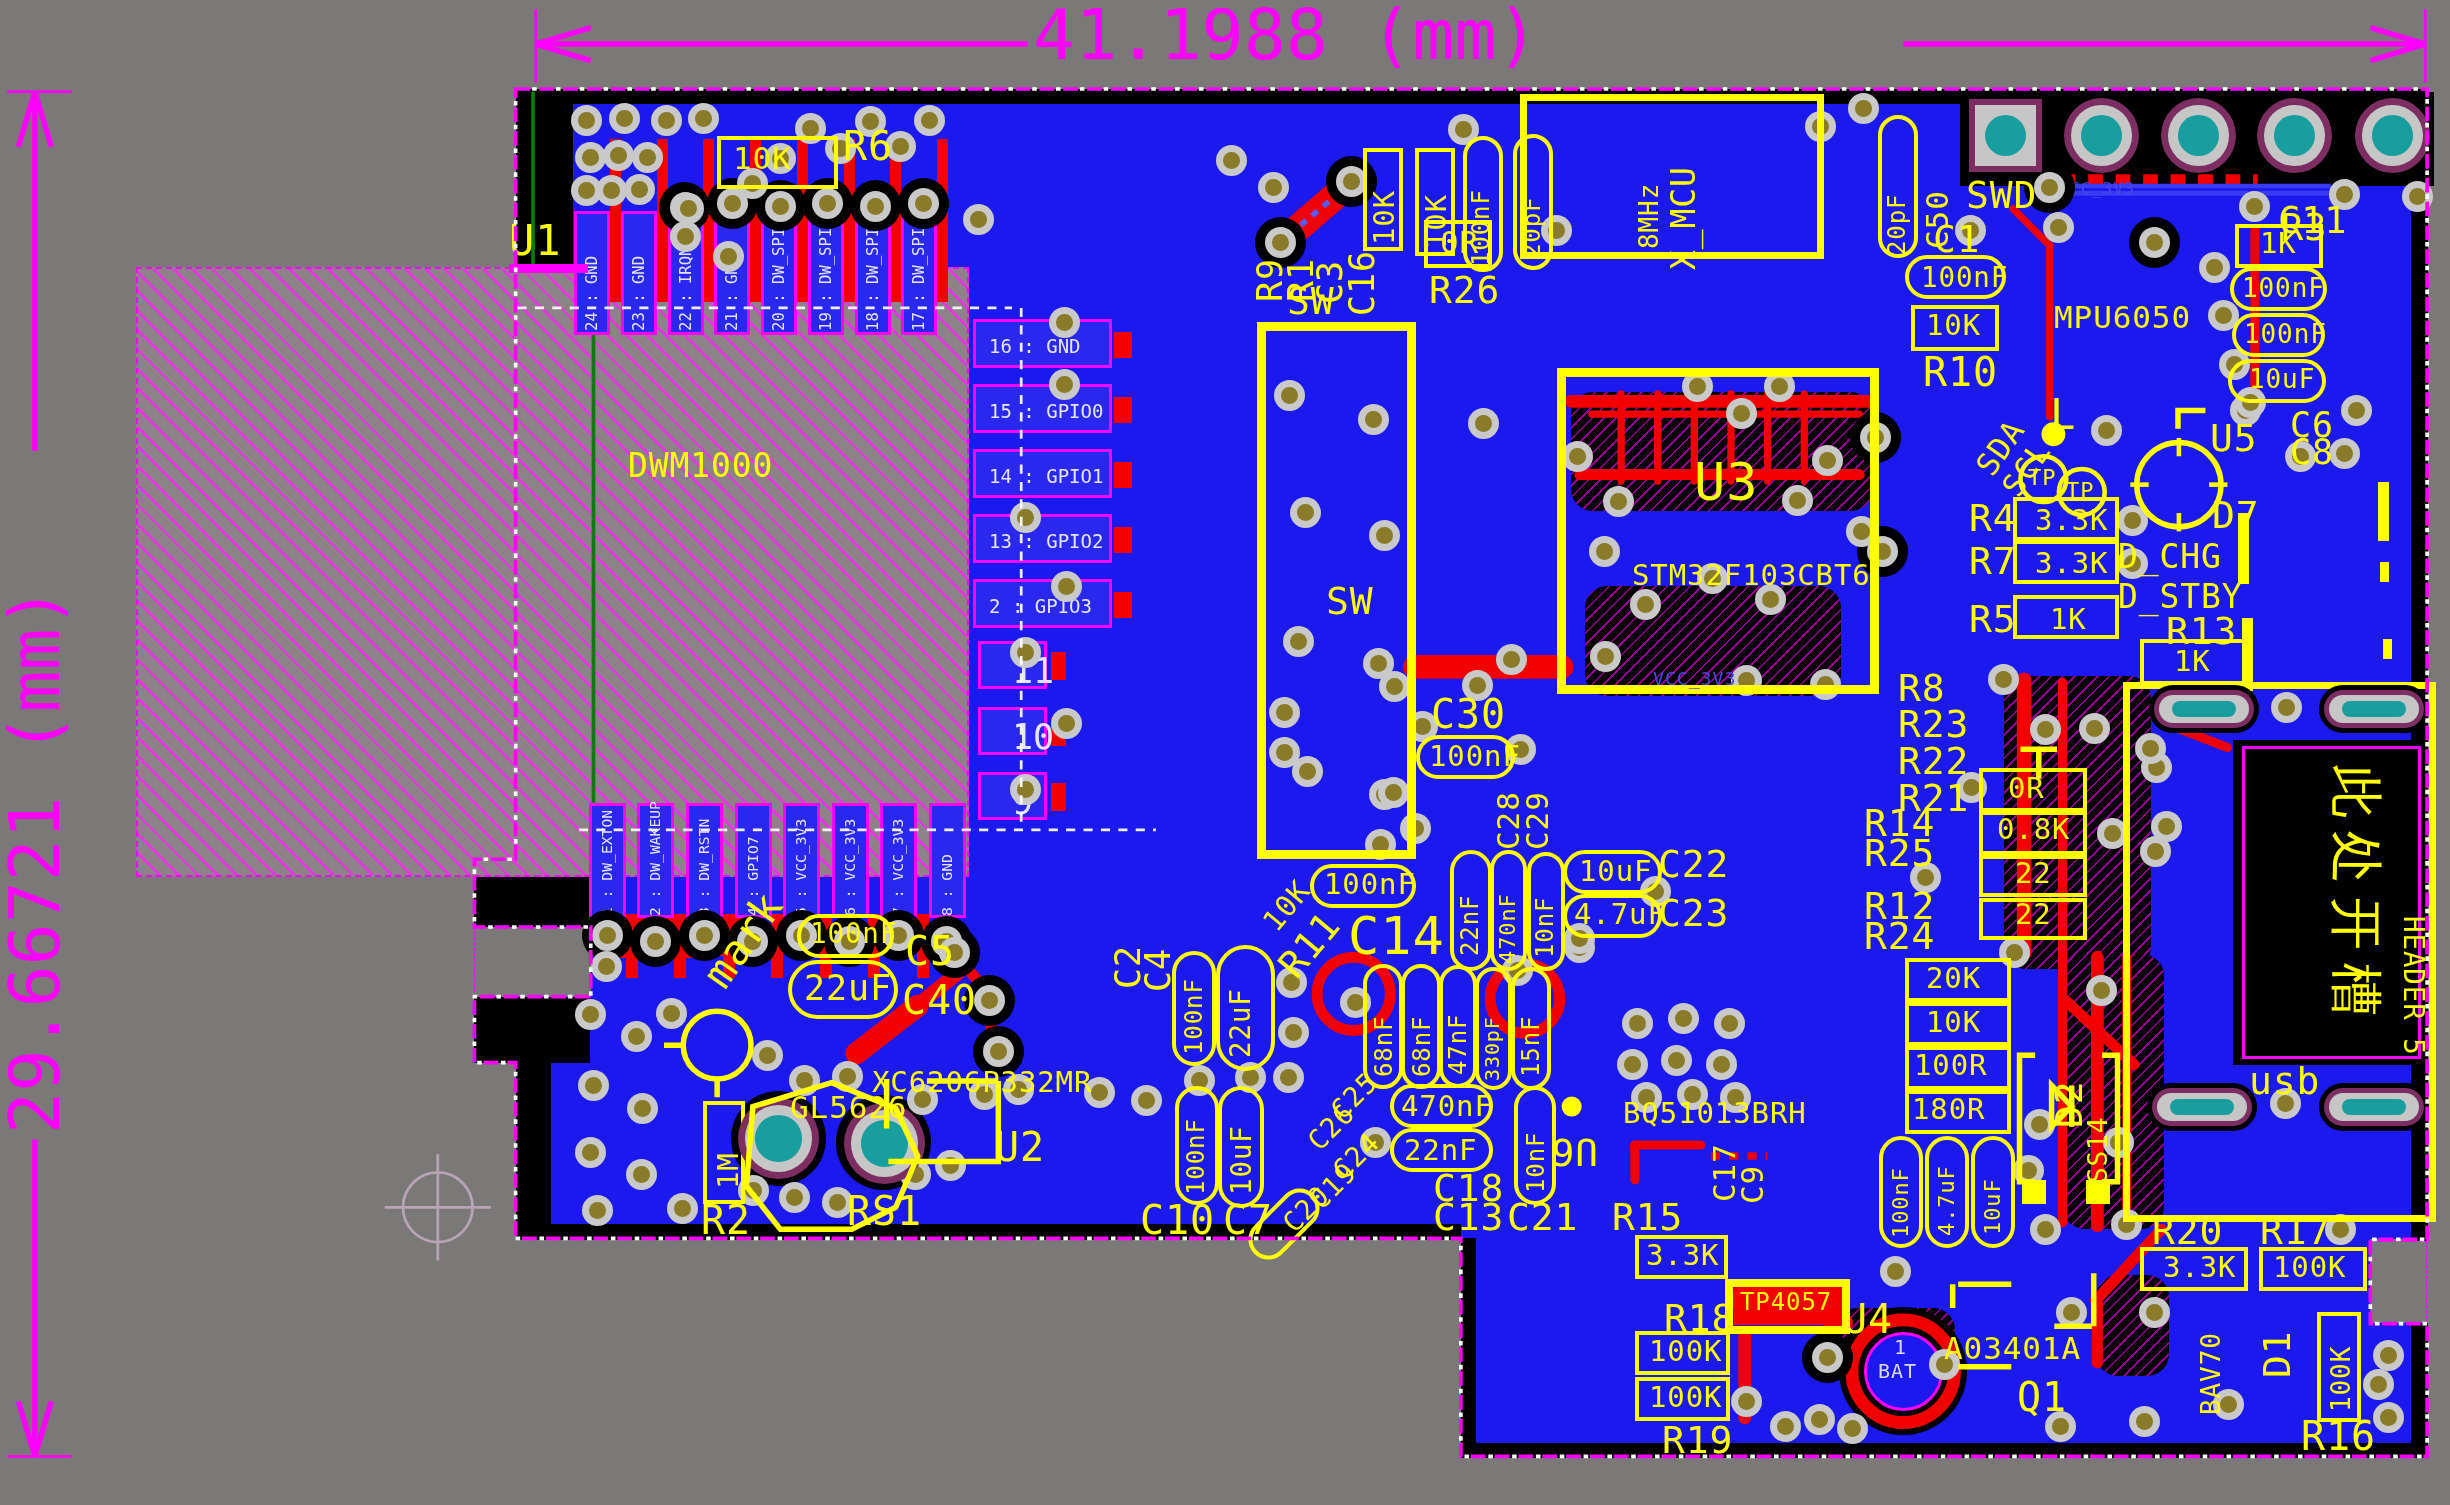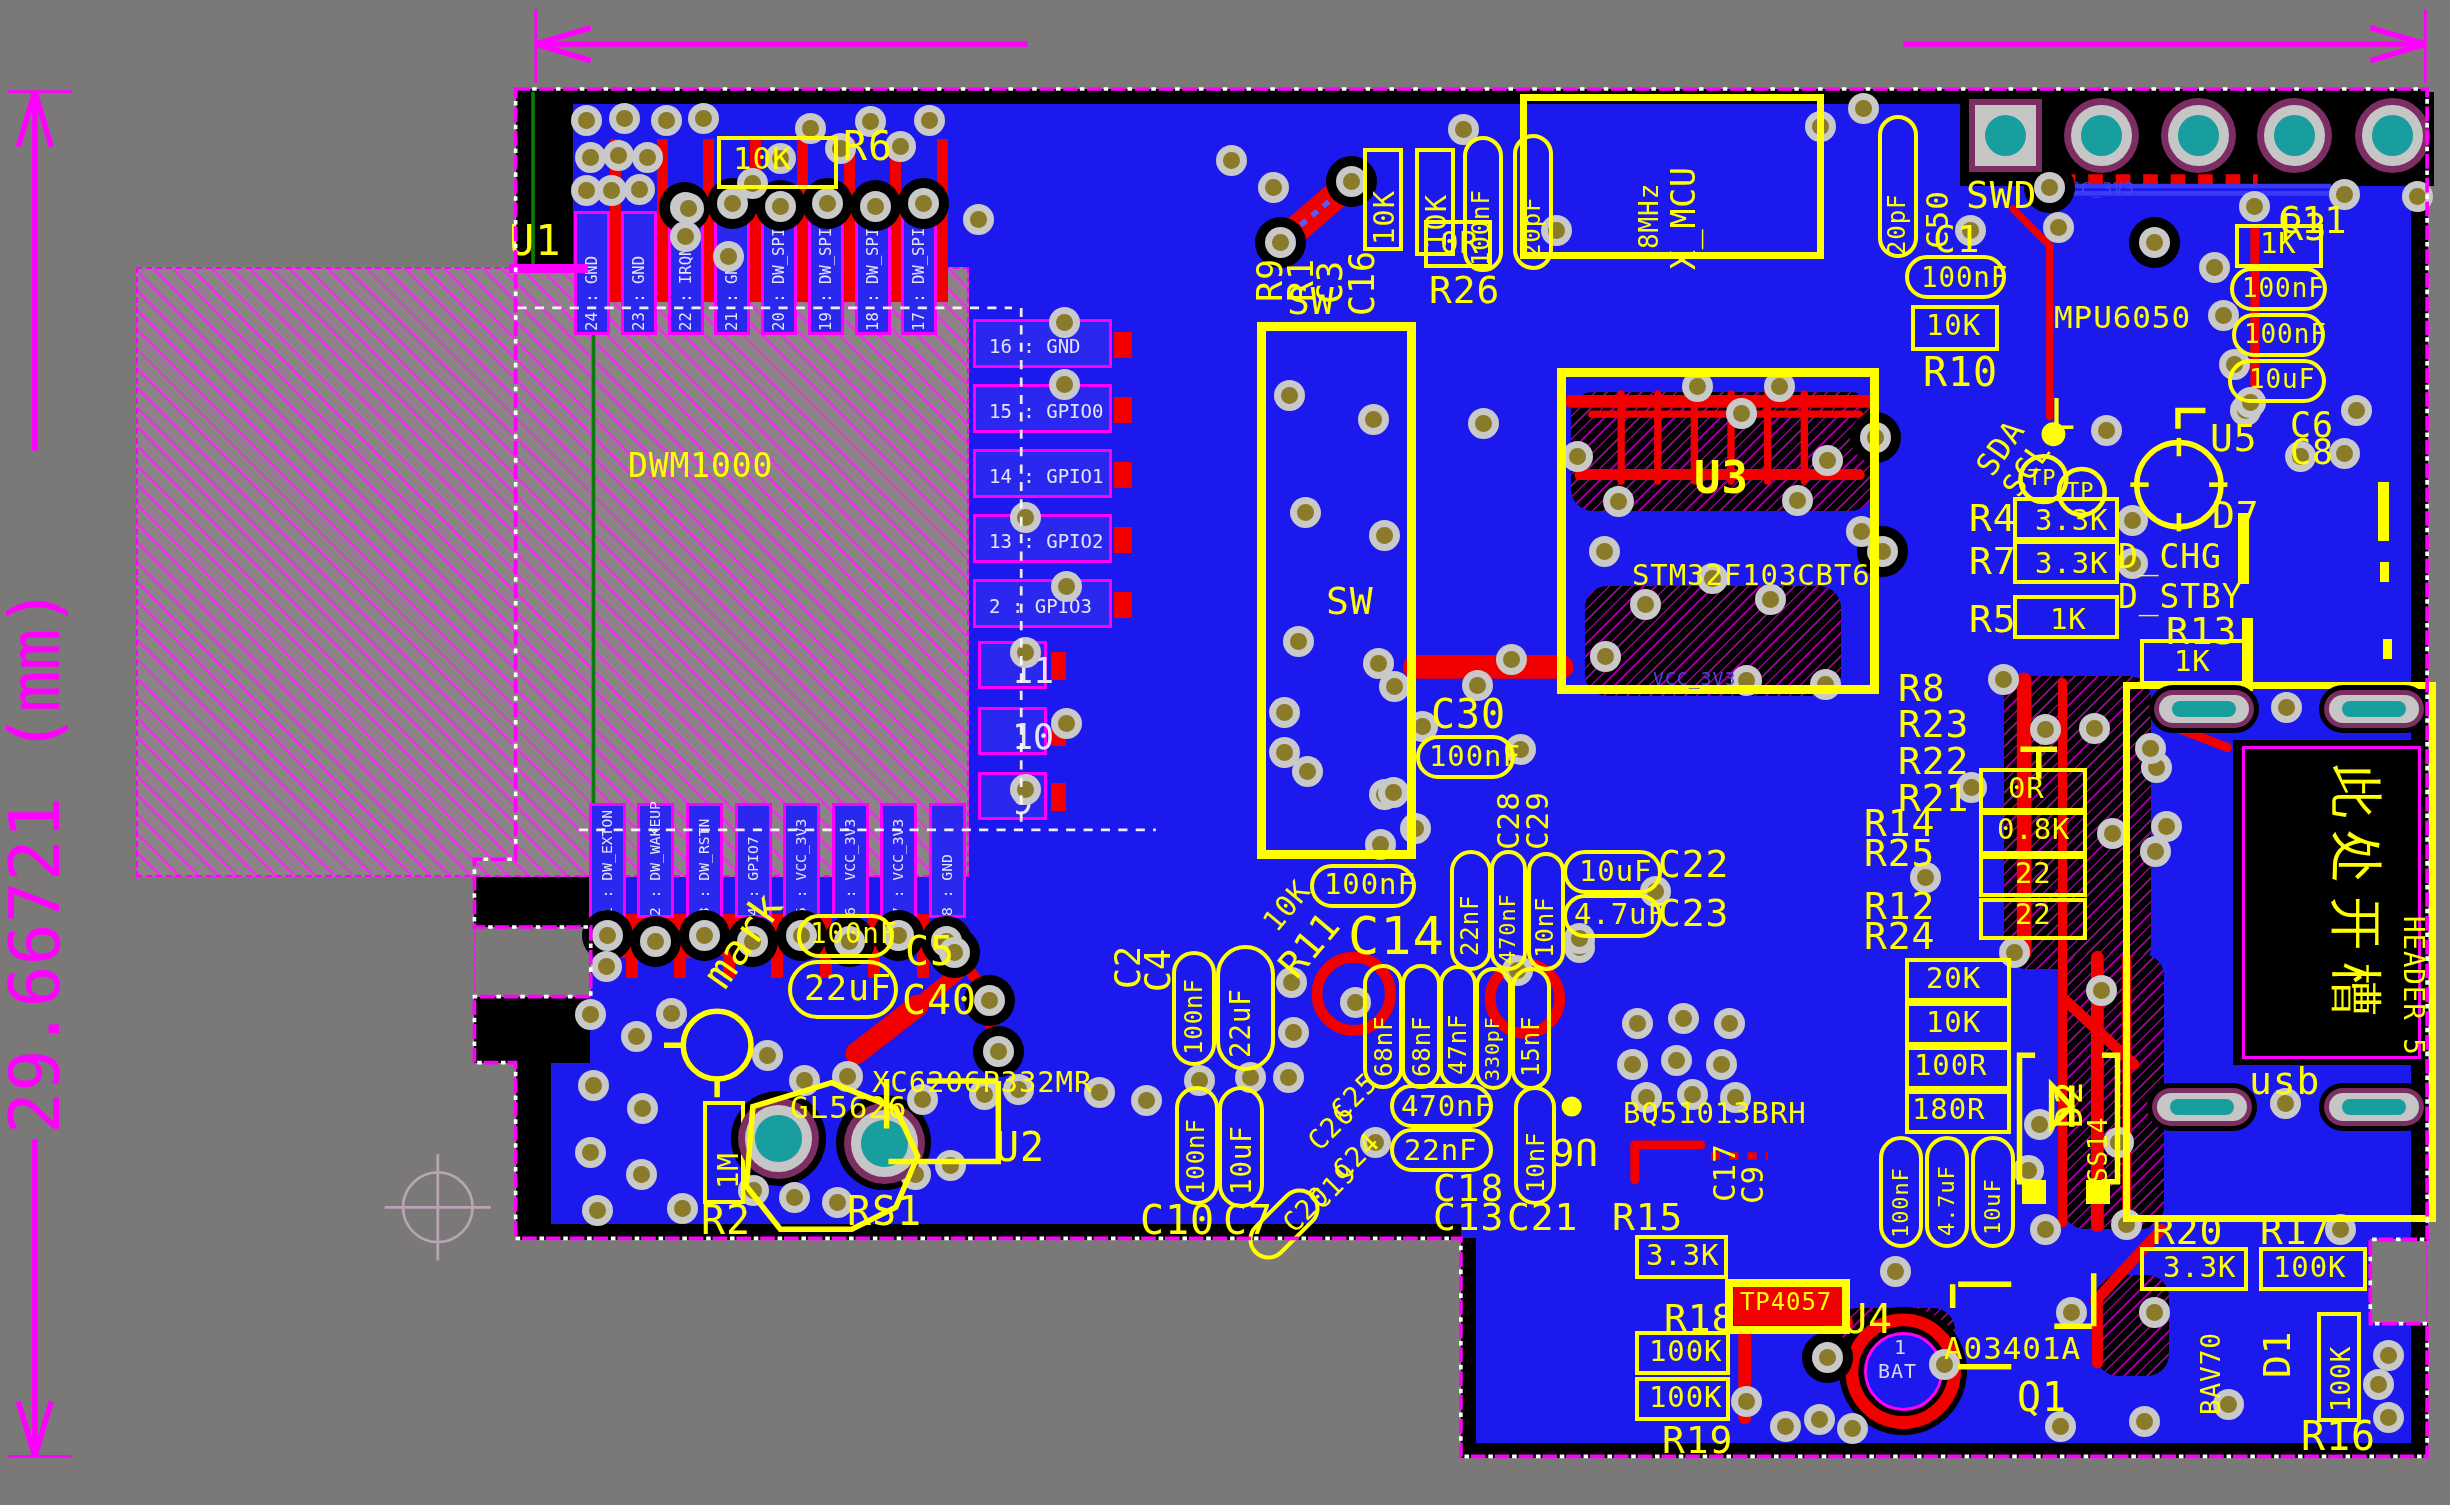--- a/index.html
+++ b/index.html
@@ -35,20 +35,21 @@
   svg{position:absolute;left:0;top:0;z-index:16;}
   #svg-top{z-index:46;}
   .dim{position:absolute;color:#ff00ff;font-family:"DejaVu Sans Mono",monospace;line-height:1;
        white-space:nowrap;z-index:60;transform-origin:0 0;}
 </style>
 </head>
 <body>
 
 <div id="pcb">
 
+  <div class="dim" style="left:1033px;top:0;font-size:70px;">41.1988 (mm)</div>
   <div class="dim" style="left:0px;top:1134px;font-size:70px;transform:rotate(-90deg);">29.66721 (mm)</div>
 
   <div id="layer-base">
       <div class="abs" style="left: 0px; top: 0px; width: 2450px; height: 1506px; background: rgb(27, 25, 238); clip-path: polygon(516px 89px, 2427px 89px, 2427px 1239px, 2370px 1239px, 2370px 1323px, 2427px 1323px, 2427px 1456px, 1461px 1456px, 1461px 1238px, 516px 1238px, 516px 1062px, 474px 1062px, 474px 997px, 591px 997px, 591px 927px, 474px 927px, 474px 859px, 516px 859px); z-index: 5;"></div>
       <div class="blk" style="left: 516px; top: 89px; width: 1912px; height: 14.7px;"></div>
       <div class="blk" style="left: 2411px; top: 89px; width: 16.5px; height: 1152px;"></div>
       <div class="blk" style="left: 2411px; top: 1323px; width: 16.5px; height: 135px;"></div>
       <div class="blk" style="left: 516px; top: 1224px; width: 945px; height: 15.6px;"></div>
       <div class="blk" style="left: 1461px; top: 1443px; width: 959px; height: 14.7px;"></div>
       <div class="blk" style="left: 1461px; top: 1238px; width: 14.7px; height: 220px;"></div>
@@ -900,21 +901,21 @@
       <div class="lbl" style="left: 1969px; top: 542px; font-size: 38px;">R7</div>
       <div class="lbl" style="left: 2035px; top: 549px; font-size: 29px;">3.3K</div>
       <div class="lbl" style="left: 1969px; top: 600px; font-size: 38px;">R5</div>
       <div class="lbl" style="left: 2050px; top: 605px; font-size: 29px;">1K</div>
       <div class="lbl" style="left: 2212px; top: 496px; font-size: 38px;">D7</div>
       <div class="lbl" style="left: 2210px; top: 419px; font-size: 38px;">U5</div>
       <div class="lbl" style="left: 2118px; top: 540px; font-size: 33px;">D_CHG</div>
       <div class="lbl" style="left: 2118px; top: 580px; font-size: 33px;">D_STBY</div>
       <div class="lbl" style="left: 2166px; top: 612px; font-size: 38px;">R13</div>
       <div class="lbl" style="left: 2174px; top: 647px; font-size: 29px;">1K</div>
-      <div class="lbl" style="left: 1694px; top: 456px; font-size: 44px; font-weight: bold;">U3</div>
+      <div class="lbl" style="left: 1694px; top: 456px; font-size: 52px;">U3</div>
       <div class="lbl" style="left: 1632px; top: 561px; font-size: 29px;">STM32F103CBT6</div>
       <div class="lbl b" style="left: 1653px; top: 670px; font-size: 18.3px;">VCC_3V3</div>
       <div class="lbl" style="left: 1326px; top: 582px; font-size: 38px;">SW</div>
       <div class="lbl" style="left: 1431px; top: 694px; font-size: 40px;">C30</div>
       <div class="lbl" style="left: 1429px; top: 742px; font-size: 29px;">100nF</div>
       <div class="lbl" style="left: 1258px; top: 918px; font-size: 29px; transform: rotate(-50deg);">10K</div>
       <div class="lbl" style="left: 1272px; top: 960px; font-size: 38px; transform: rotate(-50deg);">R11</div>
       <div class="lbl" style="left: 1324px; top: 870px; font-size: 29px;">100nF</div>
       <div class="lbl" style="left: 1348px; top: 910px; font-size: 52px;">C14</div>
       <div class="lbl" style="left: 1493px; top: 850px; font-size: 31px; transform: rotate(-90deg);">C28</div>

